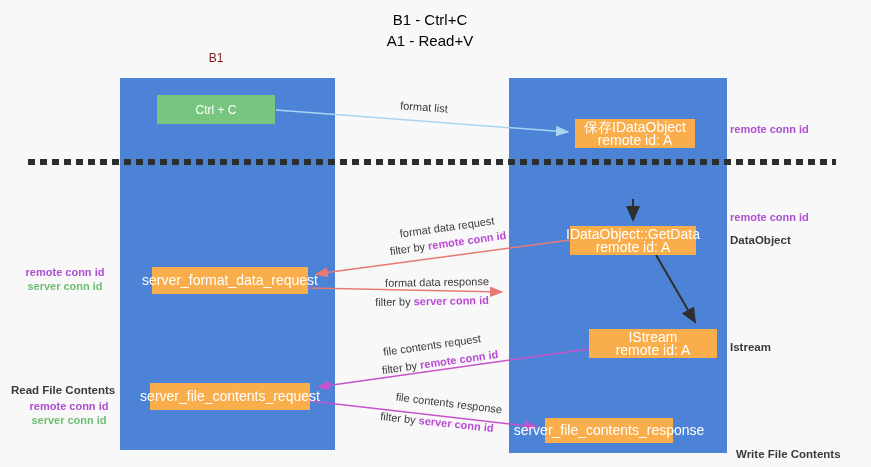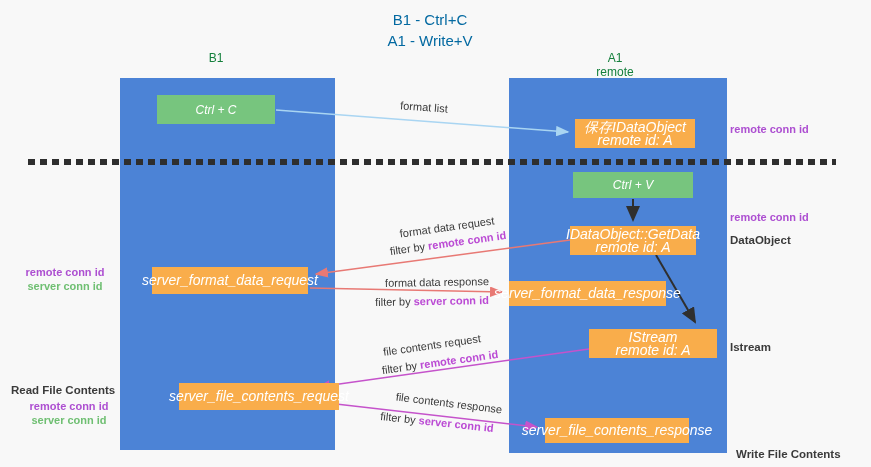--- a/index.html
+++ b/index.html
@@ -3,33 +3,33 @@
 <meta charset="utf-8">
 <style>
   * { margin:0; padding:0; box-sizing:border-box; }
   body { background:#e9e9e9; font-family:"Liberation Sans", sans-serif; }
   .canvas {
     position:relative; width:871px; height:467px; background:#f8f8f8;
     overflow:hidden; margin:0 auto;
   }
   .title {
     position:absolute; left:280px; top:9px; width:300px; text-align:center;
-    font-size:15px; line-height:21px; color:#0369a1;
+    font-size:15px; line-height:21px; color:#000000;
   }
   .col-header {
-    position:absolute; text-align:center; font-size:12px; line-height:14px; color:#15803d;
+    position:absolute; text-align:center; font-size:12px; line-height:14px; color:#7f1d1d;
   }
   .col-rect { position:absolute; background:#4c83d6; }
   .divider {
     position:absolute; left:28px; top:159px; width:808px; height:6px;
     background:repeating-linear-gradient(90deg, #2e2e2e 0 7px, transparent 7px 12px);
   }
   .box {
     position:absolute; display:flex; flex-direction:column; align-items:center;
-    justify-content:center; color:#ffffff; text-align:center;font-style:italic;
+    justify-content:center; color:#ffffff; text-align:center;
   }
   .box.green { background:#77c57e; font-size:12px; }
   .box.orange { background:#f9ad4b; font-size:14px; line-height:13px; }
   .side-label { position:absolute; font-size:11.5px; color:#3a3a3a; white-space:nowrap;font-weight:bold; }
   .side-label.purple { color:#ad4fd1; font-weight:bold; font-size:11px; }
   .left-label-block { position:absolute; text-align:center; line-height:13.5px; }
   .left-label-block .purple { color:#ad4fd1; font-weight:bold; font-size:11px; display:block; }
   .left-label-block .green { color:#6fbf72; font-weight:bold; font-size:11px; display:block; }
   .arrow-label {
     position:absolute; font-size:11px; color:#3a3a3a; white-space:nowrap;
@@ -38,29 +38,25 @@
   .arrow-label .emph { color:#bb4bd4; font-weight:bold; }
   svg.overlay { position:absolute; left:0; top:0; }
 </style>
 </head>
 <body>
 
 <div class="canvas">
 
   <div class="title">
     <div>B1 - Ctrl+C</div>
-    <div>A1 - Write+V</div>
+    <div>A1 - Read+V</div>
   </div>
 
   <div class="col-header" style="left:120px; top:51px; width:192px;">
     <div>B1</div>
-  </div>
-  <div class="col-header" style="left:509px; top:51px; width:212px;">
-    <div>A1</div>
-    <div>remote</div>
   </div>
 
   <div class="col-rect" style="left:120px; top:78px; width:215px; height:372px;"></div>
   <div class="col-rect" style="left:509px; top:78px; width:218px; height:375px;"></div>
 
   <div class="divider"></div>
 
   <svg class="overlay" width="871" height="467">
     <defs>
       <marker id="ah-blue" markerWidth="9" markerHeight="7" refX="8" refY="3.5" orient="auto">
@@ -87,47 +83,41 @@
 
   <div class="box green" style="left:157px; top:95px; width:118px; height:29px;">
     <span>Ctrl + C</span>
   </div>
 
   <div class="box orange" style="left:575px; top:119px; width:120px; height:29px;">
     <span>保存IDataObject</span>
     <span>remote id: A</span>
   </div>
 
-  <div class="box green" style="left:573px; top:172px; width:120px; height:26px;">
-    <span>Ctrl + V</span>
-  </div>
 
   <div class="box orange" style="left:570px; top:226px; width:126px; height:29px;">
     <span>IDataObject::GetData</span>
     <span>remote id: A</span>
   </div>
 
   <div class="box orange" style="left:152px; top:267px; width:156px; height:27px;">
     <span>server_format_data_request</span>
   </div>
 
-  <div class="box orange" style="left:509px; top:281px; width:157px; height:25px;">
-    <span>server_format_data_response</span>
-  </div>
 
   <div class="box orange" style="left:589px; top:329px; width:128px; height:29px;">
     <span>IStream</span>
     <span>remote id: A</span>
   </div>
 
-  <div class="box orange" style="left:150px; top:383px; width:160px; height:27px;margin-left:29px;">
+  <div class="box orange" style="left:150px; top:383px; width:160px; height:27px;">
     <span>server_file_contents_request</span>
   </div>
 
-  <div class="box orange" style="left:545px; top:418px; width:144px; height:25px;">
+  <div class="box orange" style="left:545px; top:418px; width:128px; height:25px;">
     <span>server_file_contents_response</span>
   </div>
 
   <div class="side-label purple" style="left:730px; top:123px;">remote conn id</div>
   <div class="side-label purple" style="left:730px; top:211px;">remote conn id</div>
   <div class="side-label" style="left:730px; top:234px;">DataObject</div>
   <div class="side-label" style="left:730px; top:341px;">Istream</div>
   <div class="side-label" style="left:736px; top:448px;">Write File Contents</div>
 
   <div class="left-label-block" style="left:20px; top:266px; width:90px;">

